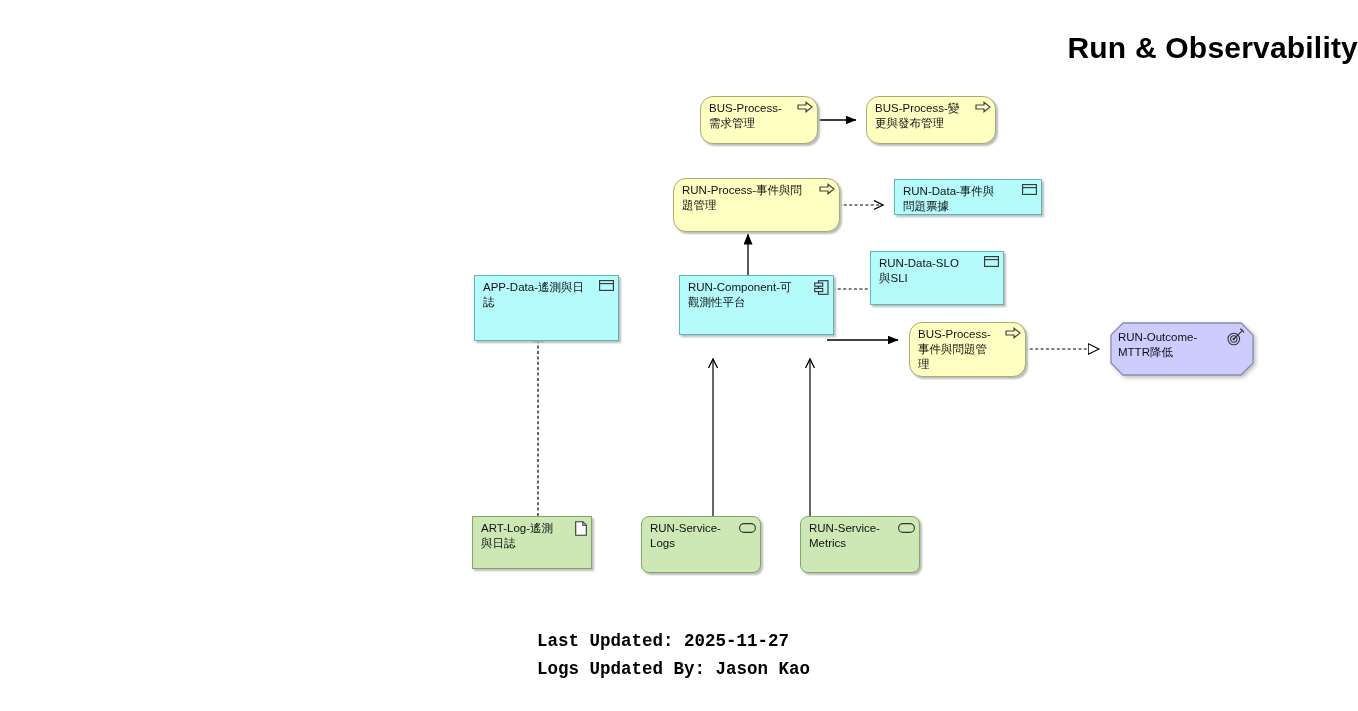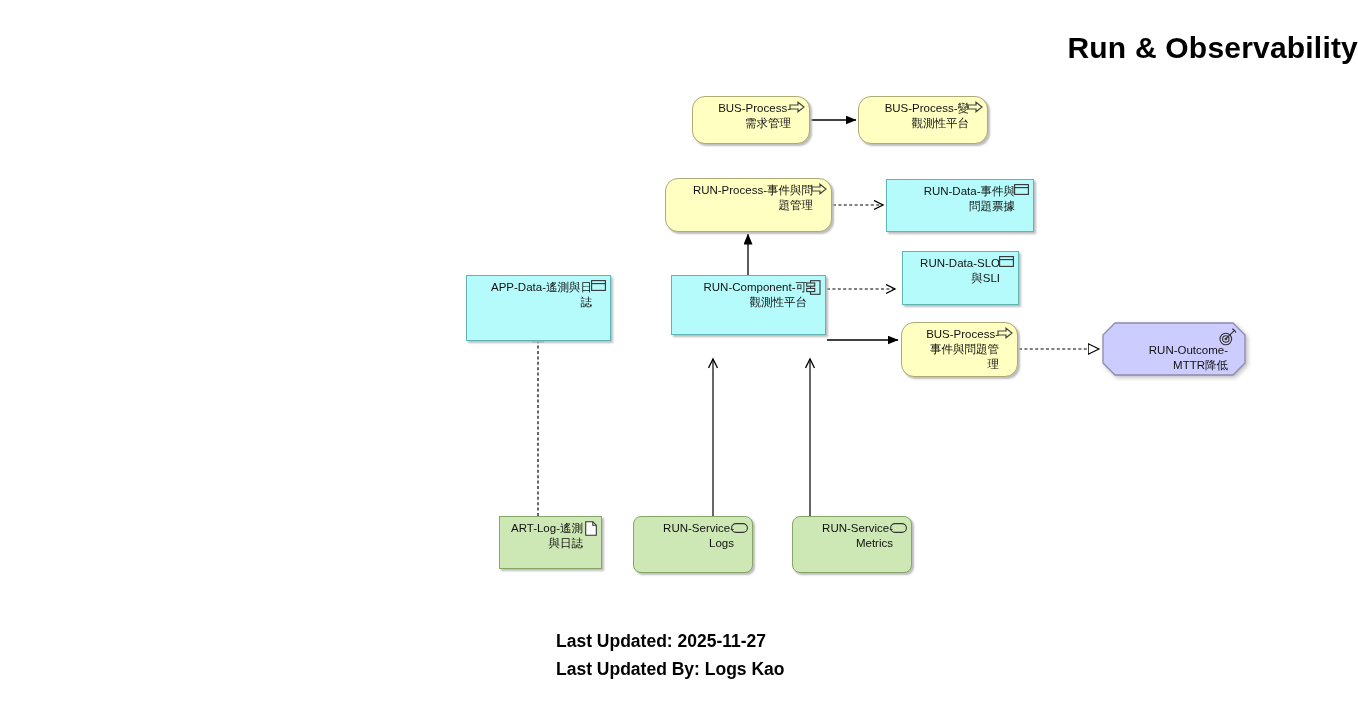--- a/index.html
+++ b/index.html
@@ -4,36 +4,36 @@
 <style>
   html,body{margin:0;padding:0;}
   body{
     width:1358px;height:711px;background:#ffffff;position:relative;overflow:hidden;
     font-family:"Liberation Sans", sans-serif;color:#000;
   }
   .title{
     position:absolute;top:31px;left:0;width:1358px;text-align:right;
     font-size:30px;font-weight:700;letter-spacing:0.2px;
   }
-  .footer-line{position:absolute;left:556px;font-size:17.5px;font-weight:700;}
+  .footer-line{position:absolute;left:537px;font-size:17.5px;font-weight:700;font-family:Liberation Mono, monospace;}
   #edges{position:absolute;left:0;top:0;z-index:1;}
   .node{
     position:absolute;box-sizing:border-box;z-index:2;
-    font-size:11.5px;line-height:15px;text-align:right;color:#111;
+    font-size:11.5px;line-height:15px;text-align:left;color:#111;margin-left:8px;
   }
   .boxed{box-shadow:2px 2px 2px #bdbdbd;}
   .yellow{background:#FFFFC2;border:1.2px solid #ABAB77;}
   .cyan{background:#B6FBFB;border:1.2px solid #5FB4B4;}
   .green{background:#CDE8B5;border:1.2px solid #84A666;}
   .rounded{border-radius:13px;}
   .rounded-lg{border-radius:8px;}
   .label{white-space:pre-line;padding:4px 18px 0 8px;position:relative;z-index:2;}
   .node .icon{position:absolute;top:4px;right:4px;z-index:3;line-height:0;}
   .octagon-svg{position:absolute;left:0;top:0;filter:drop-shadow(2px 2px 2px #bdbdbd);}
-  .octagon .label{padding-top:21px;}
+  .octagon .label{padding-top:8px;}
 </style>
 </head>
 <body>
 
 <div>
 
   <div class="title">Run &amp; Observability</div>
 
   <svg id="edges" width="1358" height="711">
     <defs>
@@ -68,34 +68,34 @@
 需求管理</div>
   </div>
 
   <div class="node boxed yellow rounded" style="left:858px;top:96px;width:130px;height:48px">
     <span class="icon">
       <svg width="16" height="12" viewBox="0 0 16 12">
           <path d="M1 4 H9 V1.2 L15 6 L9 10.8 V8 H1 Z" fill="none" stroke="#444" stroke-width="1.2"></path>
         </svg>
     </span>
     <div class="label">BUS-Process-變
-觀測性平台</div>
+更與發布管理</div>
   </div>
 
   <div class="node boxed yellow rounded" style="left:665px;top:178px;width:167px;height:54px">
     <span class="icon">
       <svg width="16" height="12" viewBox="0 0 16 12">
           <path d="M1 4 H9 V1.2 L15 6 L9 10.8 V8 H1 Z" fill="none" stroke="#444" stroke-width="1.2"></path>
         </svg>
     </span>
     <div class="label">RUN-Process-事件與問
 題管理</div>
   </div>
 
-  <div class="node boxed cyan" style="left:886px;top:179px;width:148px;height:53px">
+  <div class="node boxed cyan" style="left:886px;top:179px;width:148px;height:36px">
     <span class="icon">
       <svg width="15" height="11" viewBox="0 0 15 11">
           <rect x="0.6" y="0.6" width="13.8" height="9.8" fill="none" stroke="#333" stroke-width="1.1"></rect>
           <line x1="0.6" y1="3.6" x2="14.4" y2="3.6" stroke="#333" stroke-width="1.1"></line>
         </svg>
     </span>
     <div class="label">RUN-Data-事件與
 問題票據</div>
   </div>
 
@@ -115,21 +115,21 @@
       <svg width="15" height="15" viewBox="0 0 15 15">
           <rect x="4.5" y="0.7" width="9.5" height="13.6" fill="none" stroke="#333" stroke-width="1.1"></rect>
           <rect x="0.7" y="3" width="8" height="3.2" fill="#B6FBFB" stroke="#333" stroke-width="1.1"></rect>
           <rect x="0.7" y="8.4" width="8" height="3.2" fill="#B6FBFB" stroke="#333" stroke-width="1.1"></rect>
         </svg>
     </span>
     <div class="label">RUN-Component-可
 觀測性平台</div>
   </div>
 
-  <div class="node boxed cyan" style="left:902px;top:251px;width:117px;height:54px">
+  <div class="node boxed cyan" style="left:862px;top:251px;width:134px;height:54px">
     <span class="icon">
       <svg width="15" height="11" viewBox="0 0 15 11">
           <rect x="0.6" y="0.6" width="13.8" height="9.8" fill="none" stroke="#333" stroke-width="1.1"></rect>
           <line x1="0.6" y1="3.6" x2="14.4" y2="3.6" stroke="#333" stroke-width="1.1"></line>
         </svg>
     </span>
     <div class="label">RUN-Data-SLO
 與SLI</div>
   </div>
 
@@ -153,21 +153,21 @@
         <circle cx="6.8" cy="11" r="5.8" fill="none" stroke="#333" stroke-width="1.1"></circle>
         <circle cx="6.8" cy="11" r="3.2" fill="none" stroke="#333" stroke-width="1.1"></circle>
         <circle cx="6.8" cy="11" r="1.2" fill="#333"></circle>
         <path d="M6.8 11 L15.5 2.3 M15.5 2.3 L17 4.6 M15.5 2.3 L13.2 0.8" fill="none" stroke="#333" stroke-width="1.1"></path>
       </svg>
     </span>
     <div class="label">RUN-Outcome-
 MTTR降低</div>
   </div>
 
-  <div class="node boxed green" style="left:499px;top:516px;width:103px;height:53px">
+  <div class="node boxed green" style="left:464px;top:516px;width:120px;height:53px">
     <span class="icon">
       <svg width="12" height="15" viewBox="0 0 12 15">
           <path d="M0.7 0.7 H7.8 L11.3 4.2 V14.3 H0.7 Z" fill="#fff" stroke="#333" stroke-width="1.1"></path>
           <path d="M7.8 0.7 V4.2 H11.3" fill="none" stroke="#333" stroke-width="1.1"></path>
         </svg>
     </span>
     <div class="label">ART-Log-遙測
 與日誌</div>
   </div>
 
@@ -185,15 +185,15 @@
     <span class="icon" style="top:6px">
       <svg width="17" height="10" viewBox="0 0 17 10">
           <rect x="0.6" y="0.6" width="15.8" height="8.8" rx="4.4" fill="none" stroke="#333" stroke-width="1.1"></rect>
         </svg>
     </span>
     <div class="label">RUN-Service-
 Metrics</div>
   </div>
 
   <div class="footer-line" style="top:631px">Last Updated: 2025-11-27</div>
-  <div class="footer-line" style="top:659px">Last Updated By: Logs Kao</div>
+  <div class="footer-line" style="top:659px">Logs Updated By: Jason Kao</div>
 
 </div>
 
 </body></html>

